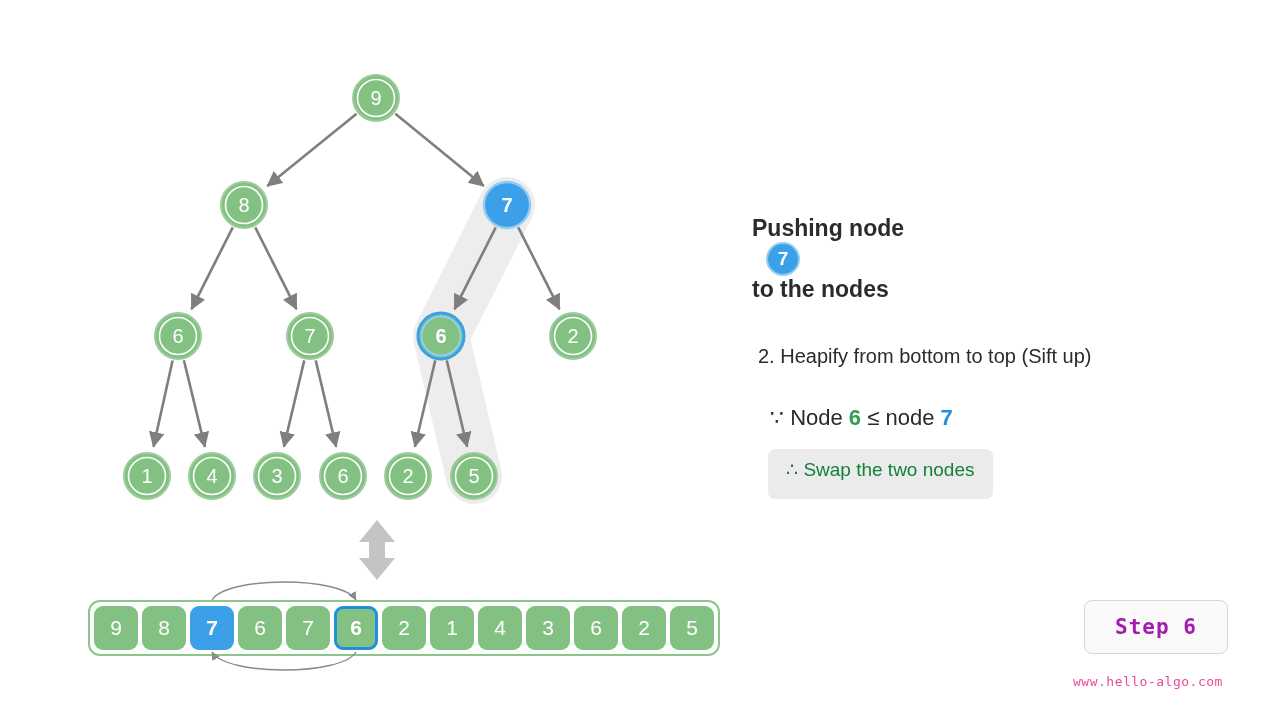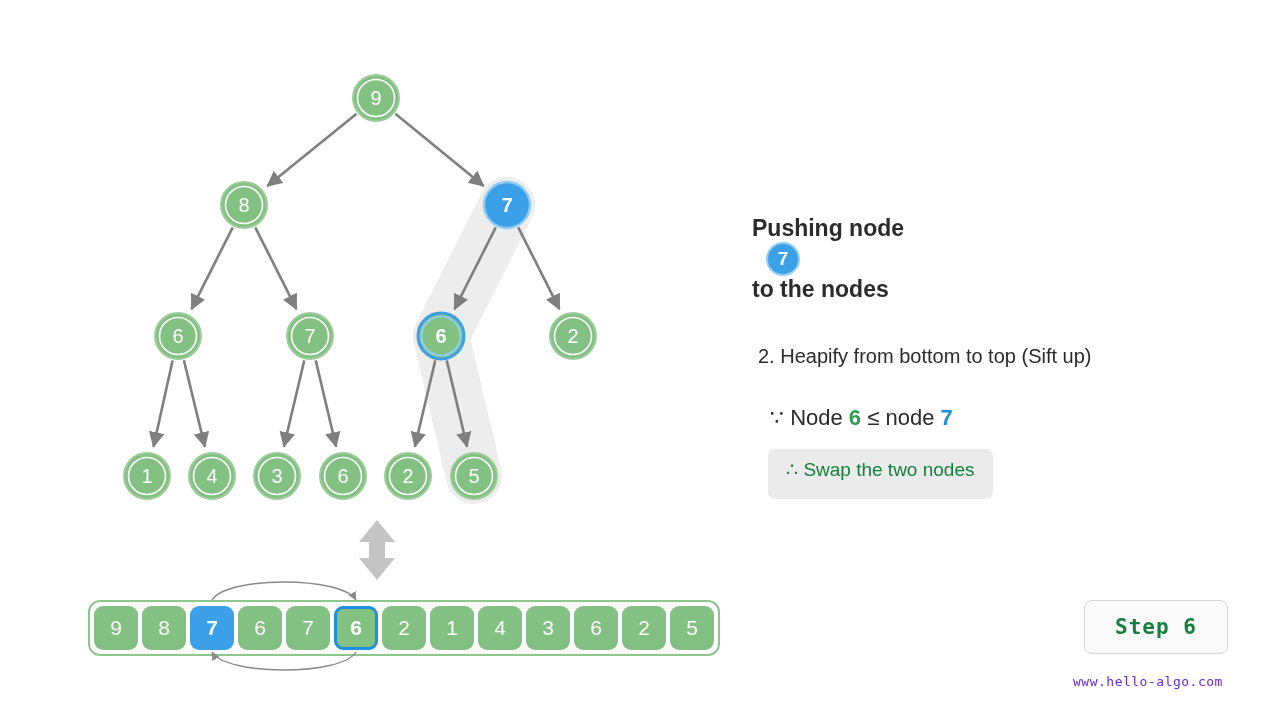--- a/index.html
+++ b/index.html
@@ -48,26 +48,26 @@
     padding:9px 18px 18px 18px;border-radius:7px;background:#ebebeb;
     font-size:19px;color:#15803d;white-space:nowrap;margin-left:16px;
   }
 
   .stepbox{
     position:absolute;left:1084px;top:600px;
     width:144px;height:54px;box-sizing:border-box;
     border:1px solid #d6d6d6;border-radius:8px;background:#fafafa;
     display:flex;align-items:center;justify-content:center;
     font-family:"DejaVu Sans Mono","Liberation Mono",monospace;
-    font-size:21px;font-weight:bold;color:#15803d;letter-spacing:1px;
+    font-size:21px;font-weight:bold;color:#a21caf;letter-spacing:1px;
   }
   .watermark{
     position:absolute;left:1073px;top:674px;
     font-family:"DejaVu Sans Mono","Liberation Mono",monospace;
-    font-size:13px;color:#6d28d9;letter-spacing:.5px;white-space:nowrap;
+    font-size:13px;color:#ec4899;letter-spacing:.5px;white-space:nowrap;
   }
 
   
   #arrayWrap{position:absolute;left:88px;top:600px;}
   #arrayBox{
     border:2px solid #8cc68c;border-radius:12px;
     padding:4px;display:flex;gap:4px;background:#ffffff;
   }
   .cell{
     width:44px;height:44px;border-radius:9px;

